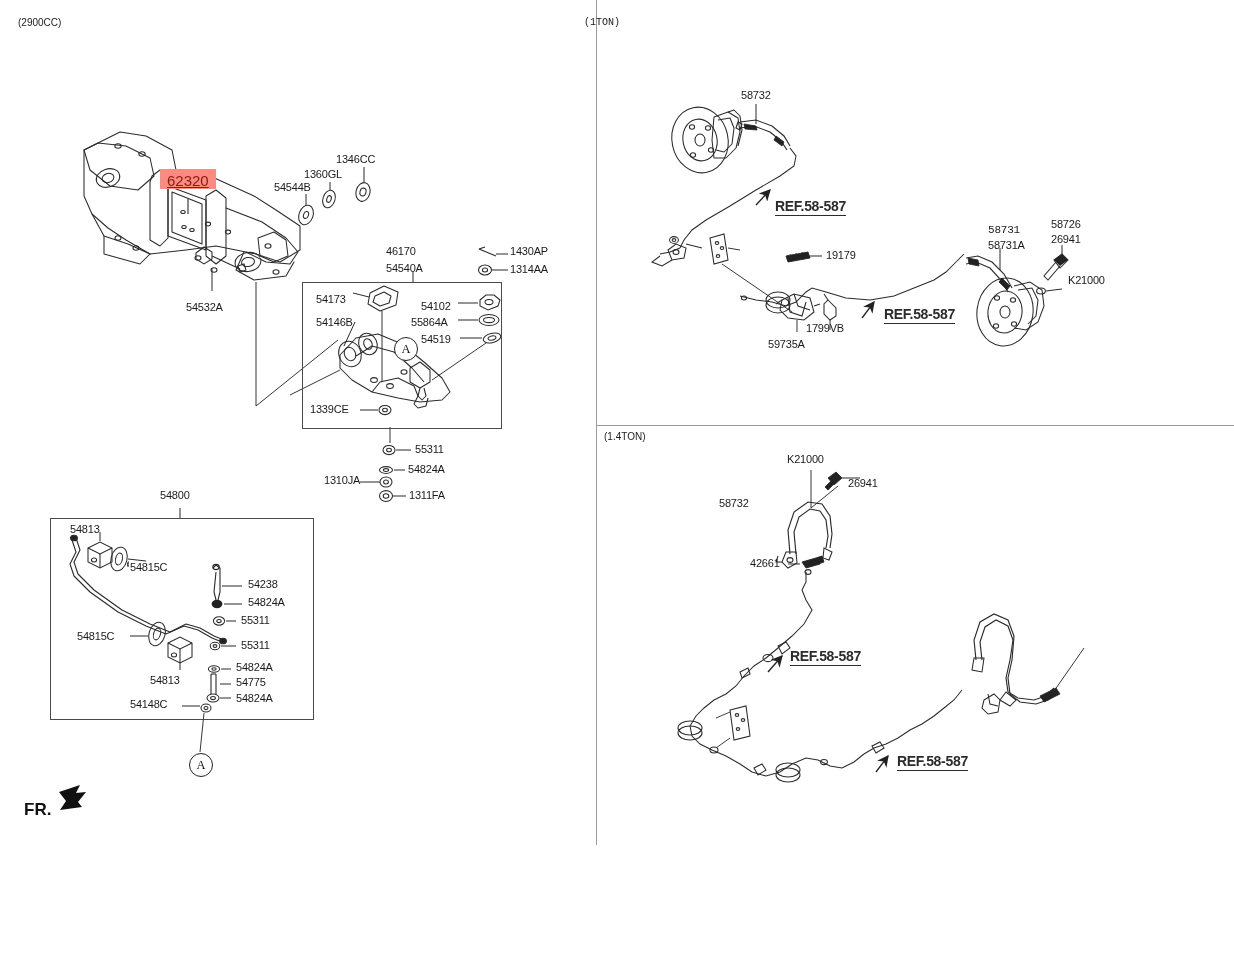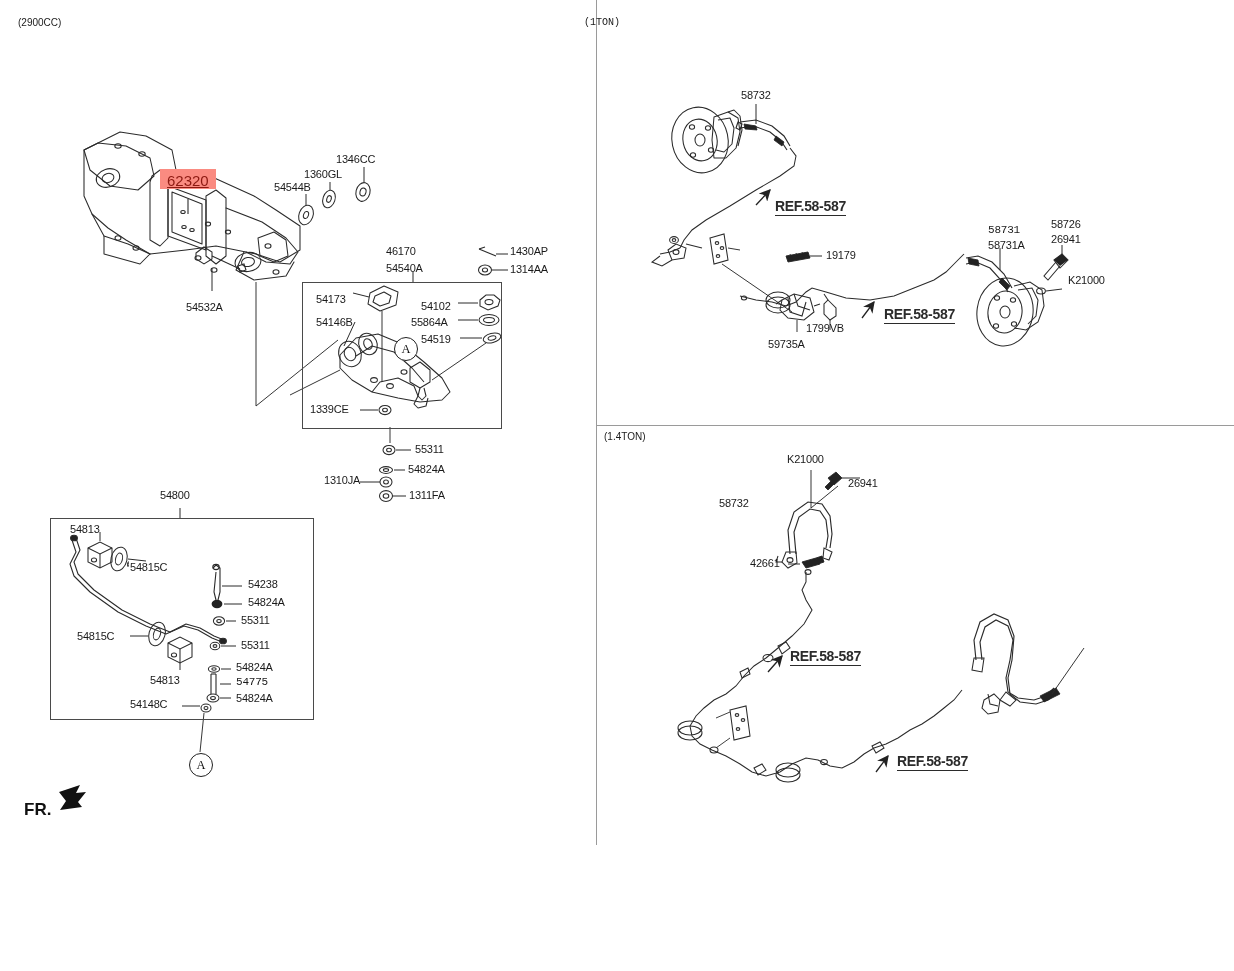--- a/index.html
+++ b/index.html
@@ -662,21 +662,21 @@
     <div class="lbl" style="left:160px; top:489px;">54800</div>
     <div class="lbl" style="left:70px; top:523px;">54813</div>
     <div class="lbl" style="left:130px; top:561px;">54815C</div>
     <div class="lbl" style="left:248px; top:578px;">54238</div>
     <div class="lbl" style="left:248px; top:596px;">54824A</div>
     <div class="lbl" style="left:241px; top:614px;">55311</div>
     <div class="lbl" style="left:77px; top:630px;">54815C</div>
     <div class="lbl" style="left:241px; top:639px;">55311</div>
     <div class="lbl" style="left:236px; top:661px;">54824A</div>
     <div class="lbl" style="left:150px; top:674px;">54813</div>
-    <div class="lbl" style="left:236px; top:676px;font-family:Liberation Mono, monospace;">54775</div>
+    <div class="lbl" style="left:236px; top:676px;">54775</div>
     <div class="lbl" style="left:236px; top:692px;">54824A</div>
     <div class="lbl" style="left:130px; top:698px;">54148C</div>
     <div class="callout-circle" style="left:189px; top:753px;">A</div>
 
     <div class="fr-lbl" style="left:24px; top:800px;">FR.</div>
 
     <div class="lbl" style="left:741px; top:89px;">58732</div>
     <div class="ref-lbl" style="left:775px; top:198px;">REF.58-587</div>
     <div class="lbl" style="left:988px; top:224px;font-family:Liberation Mono, monospace;">58731</div>
     <div class="lbl" style="left:988px; top:239px;">58731A</div>

